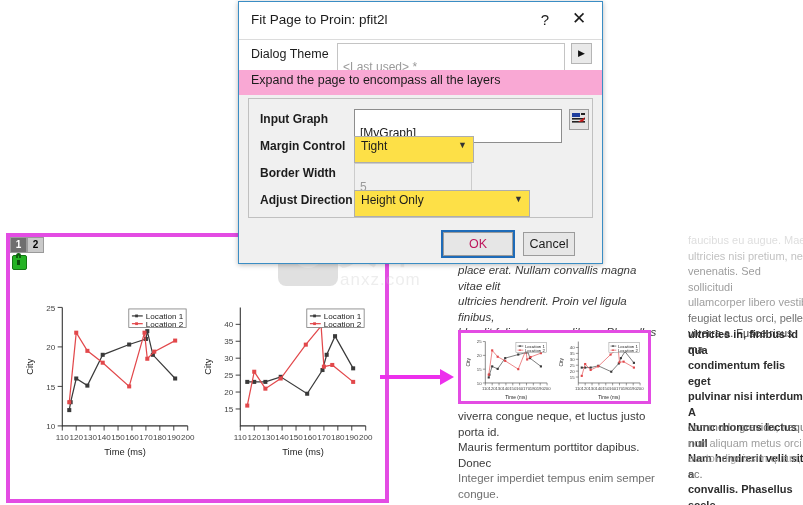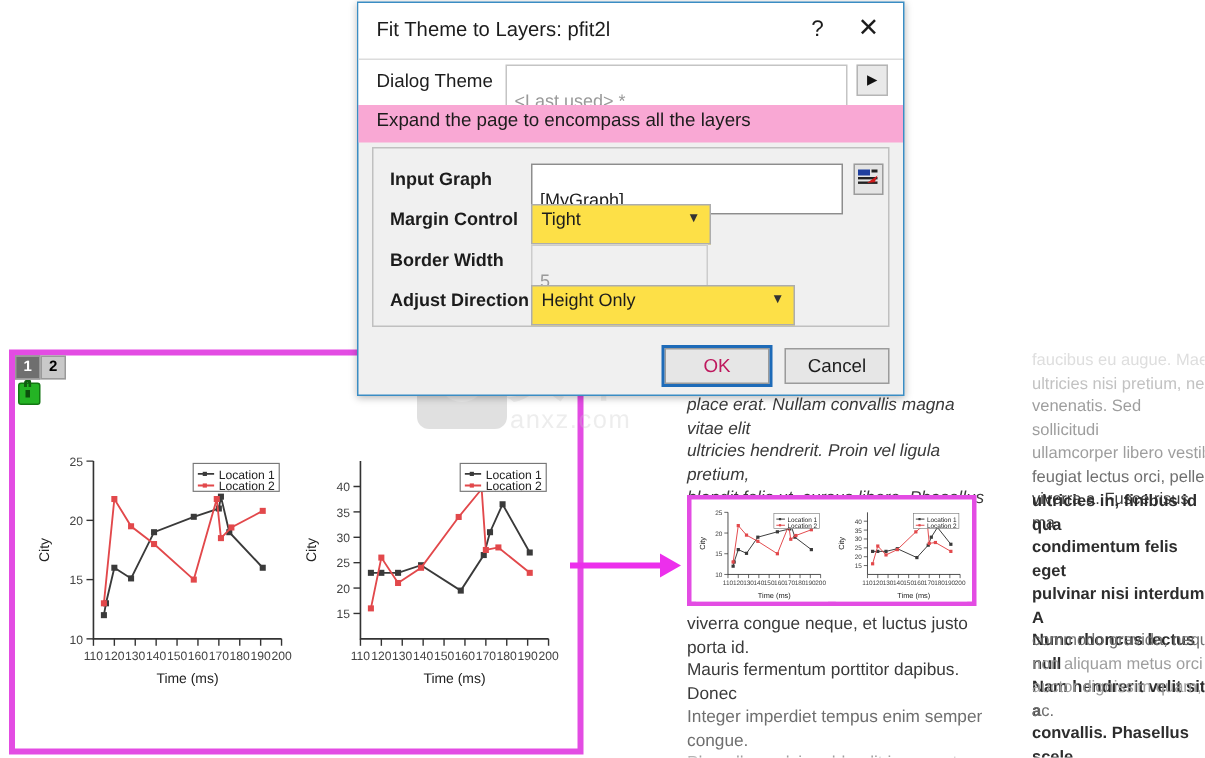--- a/index.html
+++ b/index.html
@@ -70,33 +70,33 @@
   .frow .flbl{position:absolute;left:11px;top:6px;font-size:12px;font-weight:bold;color:#1c1c1c;}
   .fctl{position:absolute;left:105px;box-sizing:border-box;font-family:inherit;}
   .txtbox{top:3px;width:208px;height:21px;background:#fff;border:1px solid #8d8d8d;font-size:12px;color:#1c1c1c;padding:16px 5px;}
   .txtbox.dis{background:#f0f0f0;border:1px solid #cccccc;color:#9a9a9a;width:118px;}
   .combo{top:3px;height:21px;background:#fde047;border:1px solid #adadad;font-size:12px;color:#1c1c1c;padding:2px 18px;position:absolute;}
   .combo .cv{position:absolute;left:6px;top:2px;}
   .combo .carat{position:absolute;right:6px;top:3px;font-size:9px;color:#333;}
   #graph-pick{position:absolute;left:320px;top:3px;width:20px;height:21px;background:#e4e4e4;border:1px solid #9c9c9c;box-sizing:border-box;}
   #btn-ok{position:absolute;left:443px;top:232px;width:70px;height:24px;background:#e6e6e6;border:1px solid #9b9b9b;
      outline:2px solid #1e6bb8;box-sizing:border-box;font-size:12.5px;color:#be185d;text-align:center;line-height:22px;z-index:11;}
-  #btn-cancel{position:absolute;left:523px;top:232px;width:70px;height:24px;background:#e6e6e6;border:1px solid #9b9b9b;
+  #btn-cancel{position:absolute;left:523px;top:232px;width:52px;height:24px;background:#e6e6e6;border:1px solid #9b9b9b;
      box-sizing:border-box;font-size:12.5px;color:#1c1c1c;text-align:center;line-height:22px;z-index:11;}
 </style>
 </head>
 <body>
 
 <div class="doc-col" style="left:458px;top:236px;width:200px;">
   <p class="fade4">lorem ligula, ac ..., sed</p>
 </div>
 
 <div class="doc-col" style="left:458px;top:263px;width:205px;font-style:italic;">
   <p>place erat. Nullam convallis magna vitae elit</p>
-  <p>ultricies hendrerit. Proin vel ligula pretium,</p>
+  <p>ultricies hendrerit. Proin vel ligula finibus,</p>
   <p>blandit felis ut, cursus libero. Phasellus vehicula</p>
   <p>suscipit feugiat.</p>
 </div>
 
 <div class="doc-col" style="left:458px;top:409px;width:205px;">
   <p>viverra congue neque, et luctus justo porta id.</p>
   <p>Mauris fermentum porttitor dapibus. Donec</p>
   <p class="fade1">Integer imperdiet tempus enim semper congue.</p>
   <p class="fade2">Phasellus pulvinar blandit ipsum, ut aliquam</p>
 
@@ -410,21 +410,21 @@
   <div class="wshield">
     <div class="inner">安</div>
   </div>
   <div class="wtxt">安下</div>
   <div class="wsub">anxz.com</div>
 </div>
 
 <div id="dialog">
 
   <div id="dlg-title">
-    <div class="t">Fit Theme to Layers: pfit2l</div>
+    <div class="t">Fit Page to Proin: pfit2l</div>
     <div class="help">?</div>
     <div class="close">✕</div>
   </div>
 
   <div id="dlg-theme-row">
     <div class="lbl">Dialog Theme</div>
     <div id="theme-input">&lt;Last used&gt; *</div>
     <div id="theme-more">▶</div>
   </div>
 

